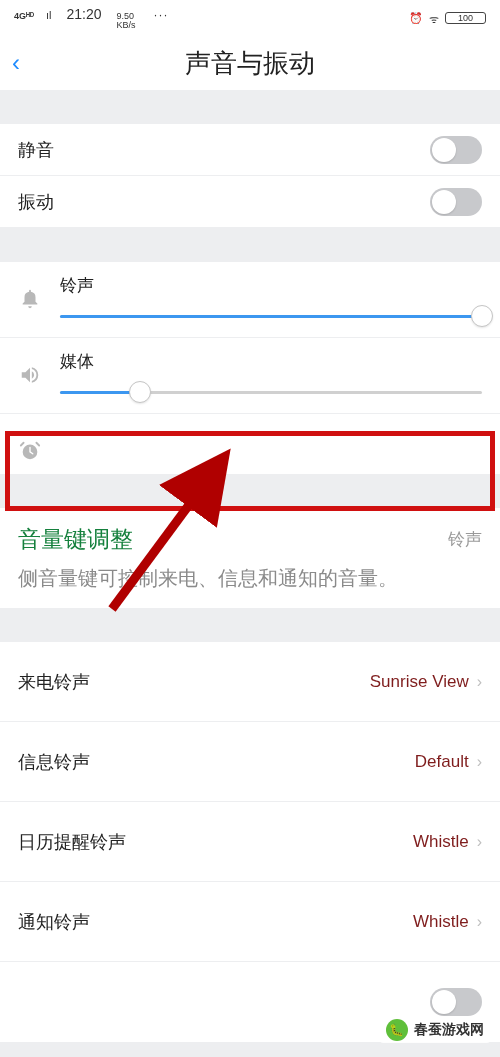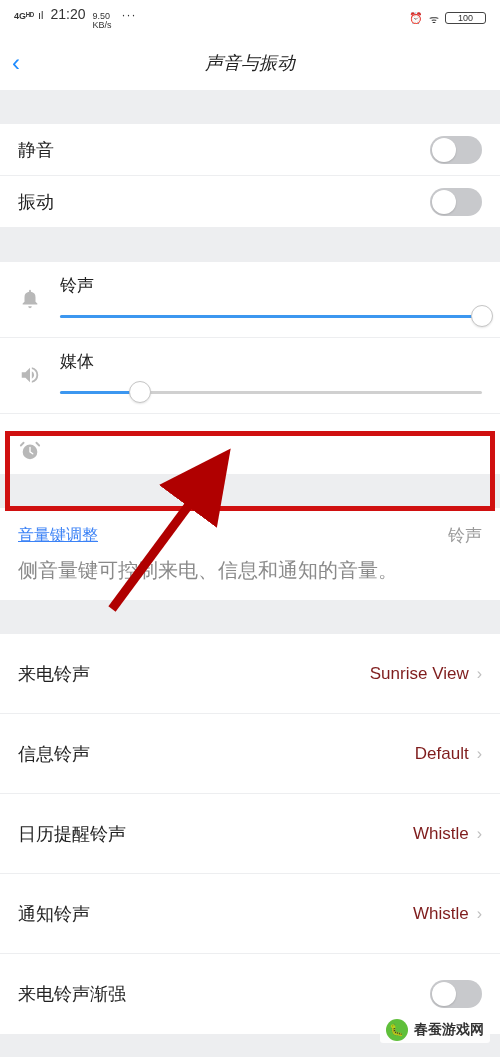--- a/index.html
+++ b/index.html
@@ -1,46 +1,46 @@
 <!DOCTYPE html>
 <html><head>
   <meta charset="utf-8">
   <style>
     * { margin: 0; padding: 0; box-sizing: border-box; font-family: -apple-system, "PingFang SC", "Microsoft YaHei", sans-serif; }
     body { width: 500px; height: 1057px; background: #edeef0; position: relative; overflow: hidden; }
     .status-bar { height: 36px; background: #fff; display: flex; align-items: center; padding: 0 14px; font-size: 11px; color: #333; }
-    .sb-left { display: flex; align-items: baseline; gap: 4px; }
+    .sb-left { display: flex; align-items: baseline; gap: 12px; }
     .sb-4g { font-size: 9px; font-weight: 600; }
     .sb-time { font-size: 14px; font-weight: 400; margin-left: 3px; }
     .sb-net { font-size: 9px; margin-left: 3px; line-height: 1; }
     .sb-dots { margin-left: 6px; font-size: 12px; letter-spacing: 1px; }
     .sb-right { margin-left: auto; display: flex; align-items: center; gap: 6px; }
     .sb-batt { border: 1px solid #444; border-radius: 3px; padding: 0 12px; font-size: 9px; display: flex; align-items: center; }
     .header { height: 54px; background: #fff; display: flex; align-items: center; position: relative; }
     .back { position: absolute; left: 12px; color: #1e8bff; font-size: 24px; }
-    .title { margin: 0 auto; font-size: 18px; font-weight: 500; color: #222; font-style: italic; }
+    .title { margin: 0 auto; font-size: 26px; font-weight: 500; color: #222; }
     .gap { height: 34px; }
     .row { background: #fff; display: flex; align-items: center; padding: 0 18px; height: 52px; border-bottom: 1px solid #edeef0; }
     .row:last-child { border-bottom: none; }
     .row-label { font-size: 18px; color: #222; }
     .toggle { margin-left: auto; width: 52px; height: 28px; background: #c8c9cc; border-radius: 14px; position: relative; }
     .toggle::after { content: ""; position: absolute; width: 24px; height: 24px; background: #fff; border-radius: 50%; top: 2px; left: 2px; box-shadow: 0 1px 2px rgba(0,0,0,.15); }
     .slider-row { background: #fff; display: flex; align-items: flex-start; padding: 12px 18px 12px 14px; border-bottom: 1px solid #edeef0; }
     .slider-icon { width: 32px; display: flex; justify-content: center; color: #b8b8b8; font-size: 20px; margin-top: 14px; }
     .slider-body { flex: 1; margin-left: 14px; }
     .slider-label { font-size: 17px; color: #222; margin-bottom: 10px; }
     .track { position: relative; height: 18px; display: flex; align-items: center; }
     .track-bg { position: absolute; height: 3px; width: 100%; background: #d0d0d0; border-radius: 2px; }
     .track-fill { position: absolute; height: 3px; background: #3c97f0; border-radius: 2px; }
     .thumb { position: absolute; width: 22px; height: 22px; background: #fff; border: 1px solid #c5c5c5; border-radius: 50%; transform: translateX(-50%); box-shadow: 0 1px 2px rgba(0,0,0,.1); }
     .highlight-box { position: absolute; border: 5px solid #d01010; left: 5px; right: 5px; top: 431px; height: 80px; pointer-events: none; }
     .arrow-svg { position: absolute; left: 92px; top: 439px; width: 180px; height: 180px; pointer-events: none; }
     .desc-row { background: #fff; padding: 16px 18px 6px; }
     .desc-main { display: flex; align-items: center; }
-    .desc-label { font-size: 16px; color: #3b82f6; text-decoration: underline; }
+    .desc-label { font-size: 23px; color: #15803d; }
     .desc-val { margin-left: auto; color: #9a9a9a; font-size: 17px; }
     .desc-sub { font-size: 20px; color: #8a8a8a; margin-top: 10px; padding-bottom: 10px; }
     .link-row { background: #fff; display: flex; align-items: center; padding: 0 18px; height: 80px; border-bottom: 1px solid #edeef0; }
     .link-val { margin-left: auto; color: #7f1d1d; font-size: 17px; }
     .chev { color: #c0c0c0; margin-left: 8px; font-size: 16px; }
     .watermark { position: absolute; bottom: 14px; right: 10px; display: flex; align-items: center; gap: 6px; background: rgba(255,255,255,.85); padding: 2px 6px; border-radius: 3px; }
     .wm-icon { width: 22px; height: 22px; border-radius: 50%; background: #5fbf3a; display: flex; align-items: center; justify-content: center; font-size: 12px; color: #fff; }
     .wm-text { font-size: 14px; font-weight: 600; color: #333; }
   </style>
 </head>
@@ -147,21 +147,20 @@
   <span class="row-label">日历提醒铃声</span>
   <span class="link-val">Whistle</span>
   <span class="chev">›</span>
 </div>
 <div class="link-row">
   <span class="row-label">通知铃声</span>
   <span class="link-val">Whistle</span>
   <span class="chev">›</span>
 </div>
 <div class="link-row" style="border-bottom:none">
-  <span class="row-label">来电铃声渐强</span>
   <div class="toggle" style="margin-left:auto"></div>
 </div>
 
 <div class="highlight-box"></div>
 <svg class="arrow-svg" viewBox="0 0 180 180">
   <defs>
       <marker id="ah" markerWidth="8" markerHeight="8" refX="6" refY="4" orient="auto">
         <path d="M0,0 L8,4 L0,8 Z" fill="#b00000"></path>
       </marker>
     </defs>

